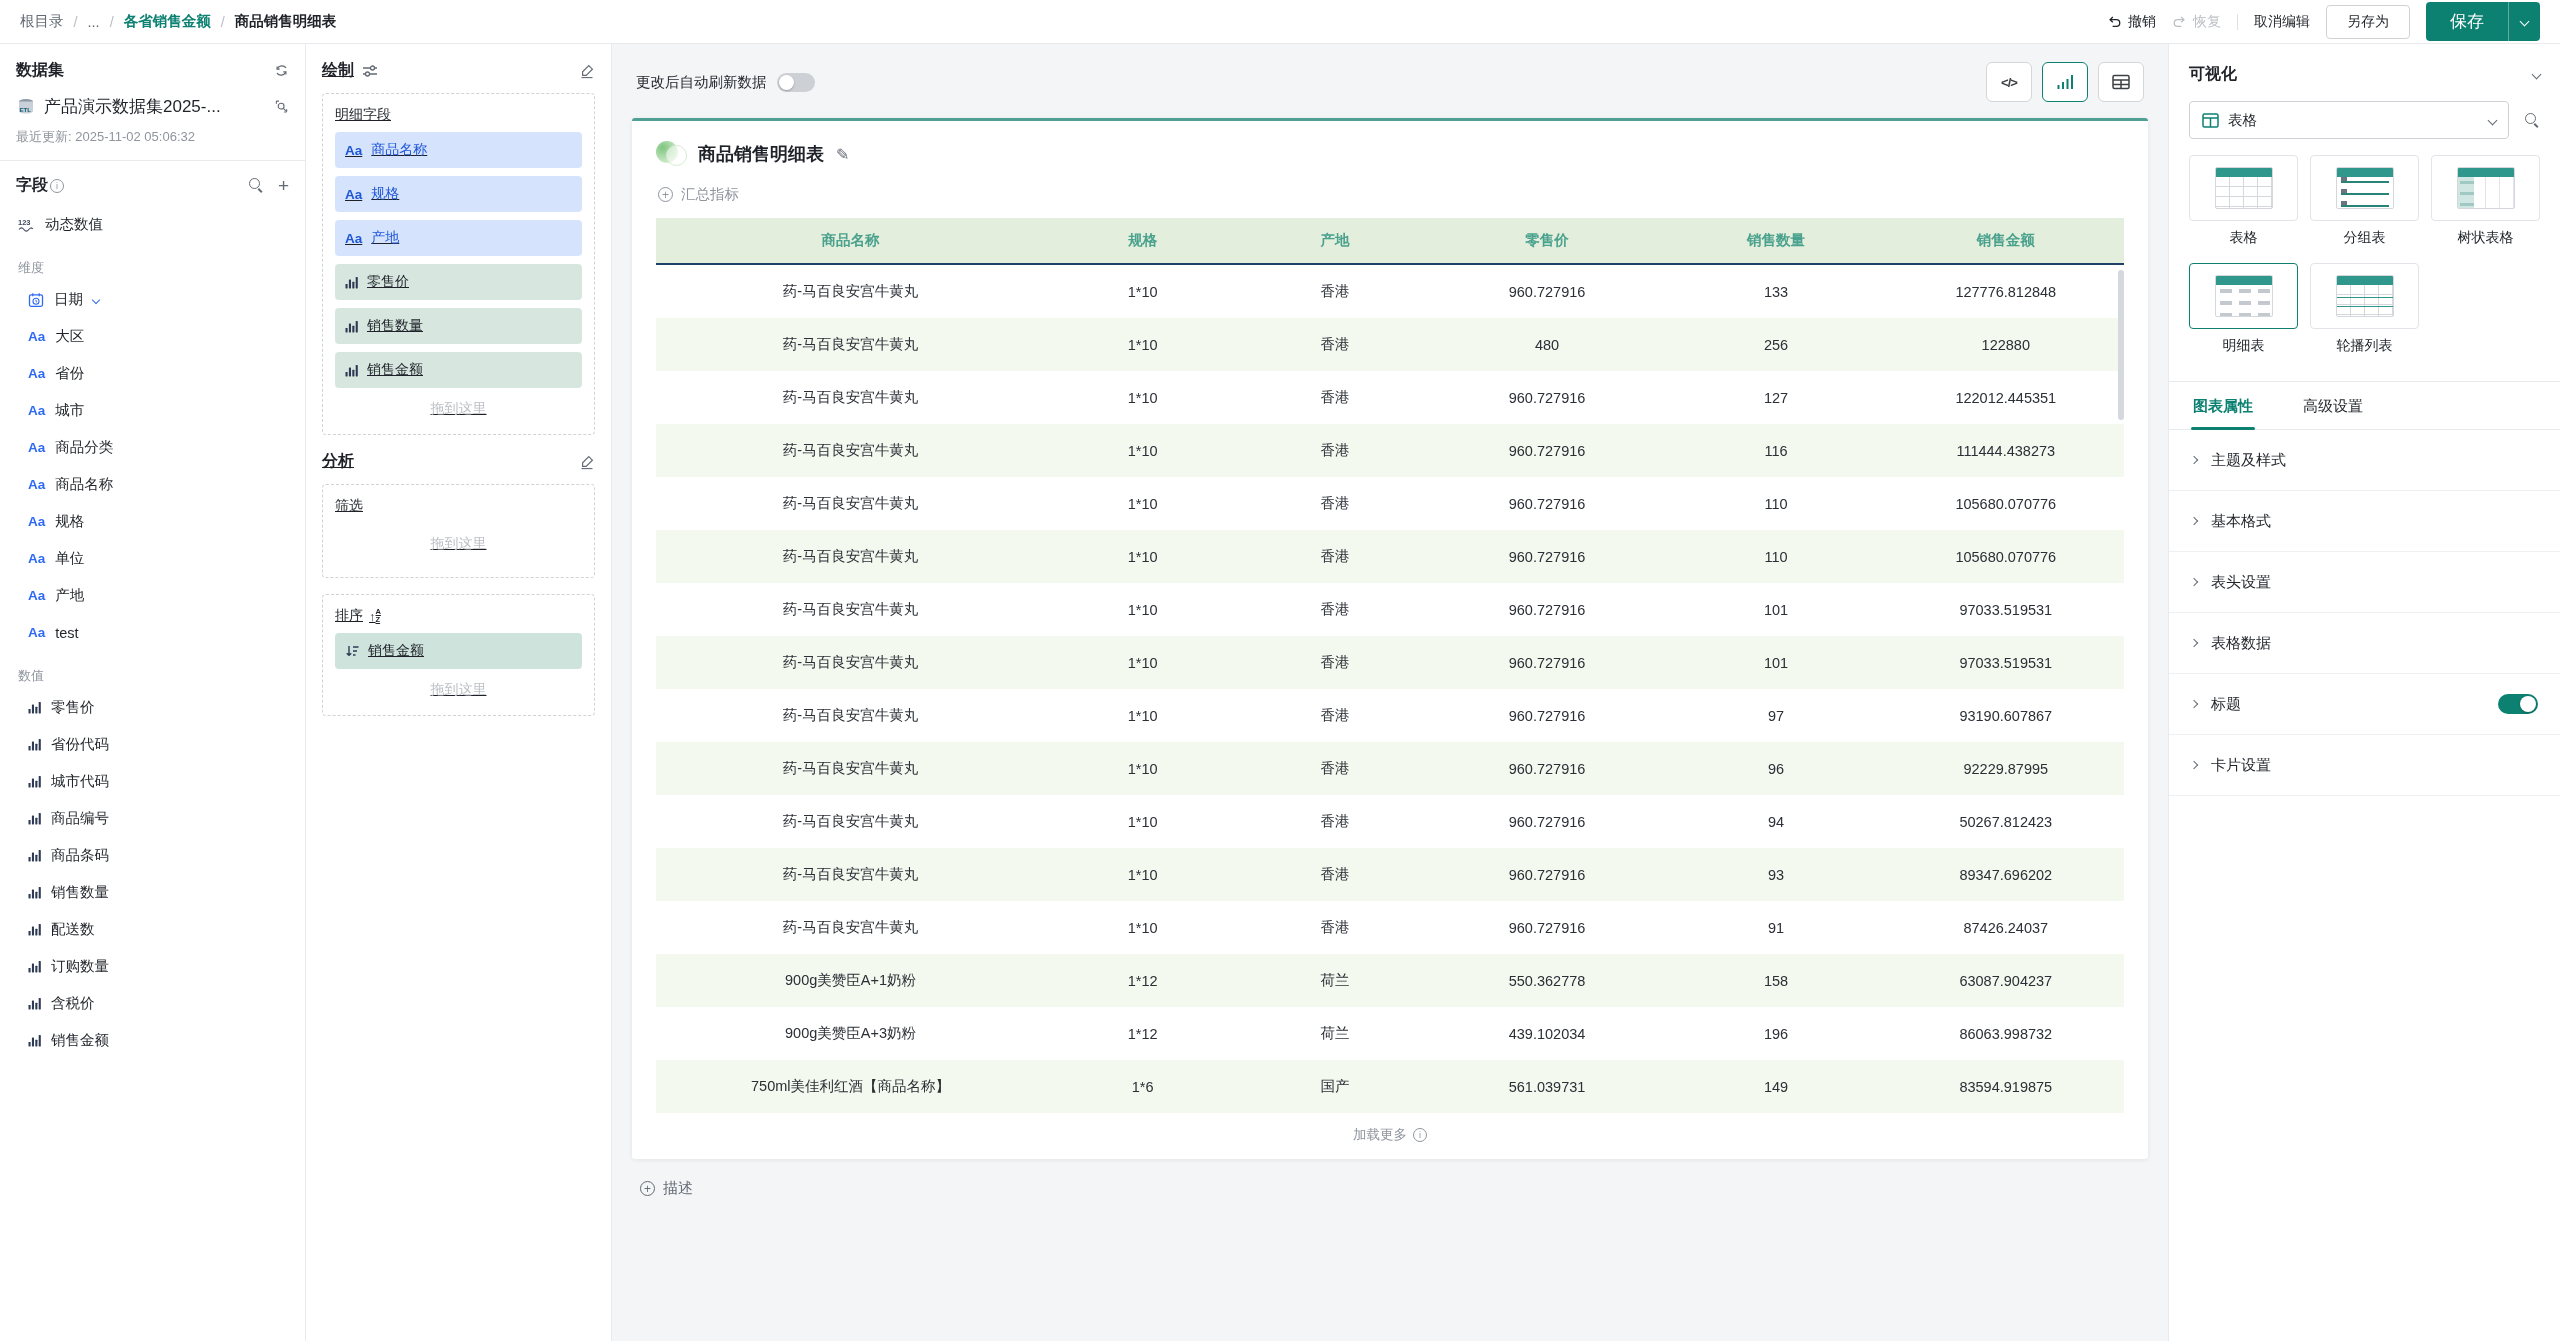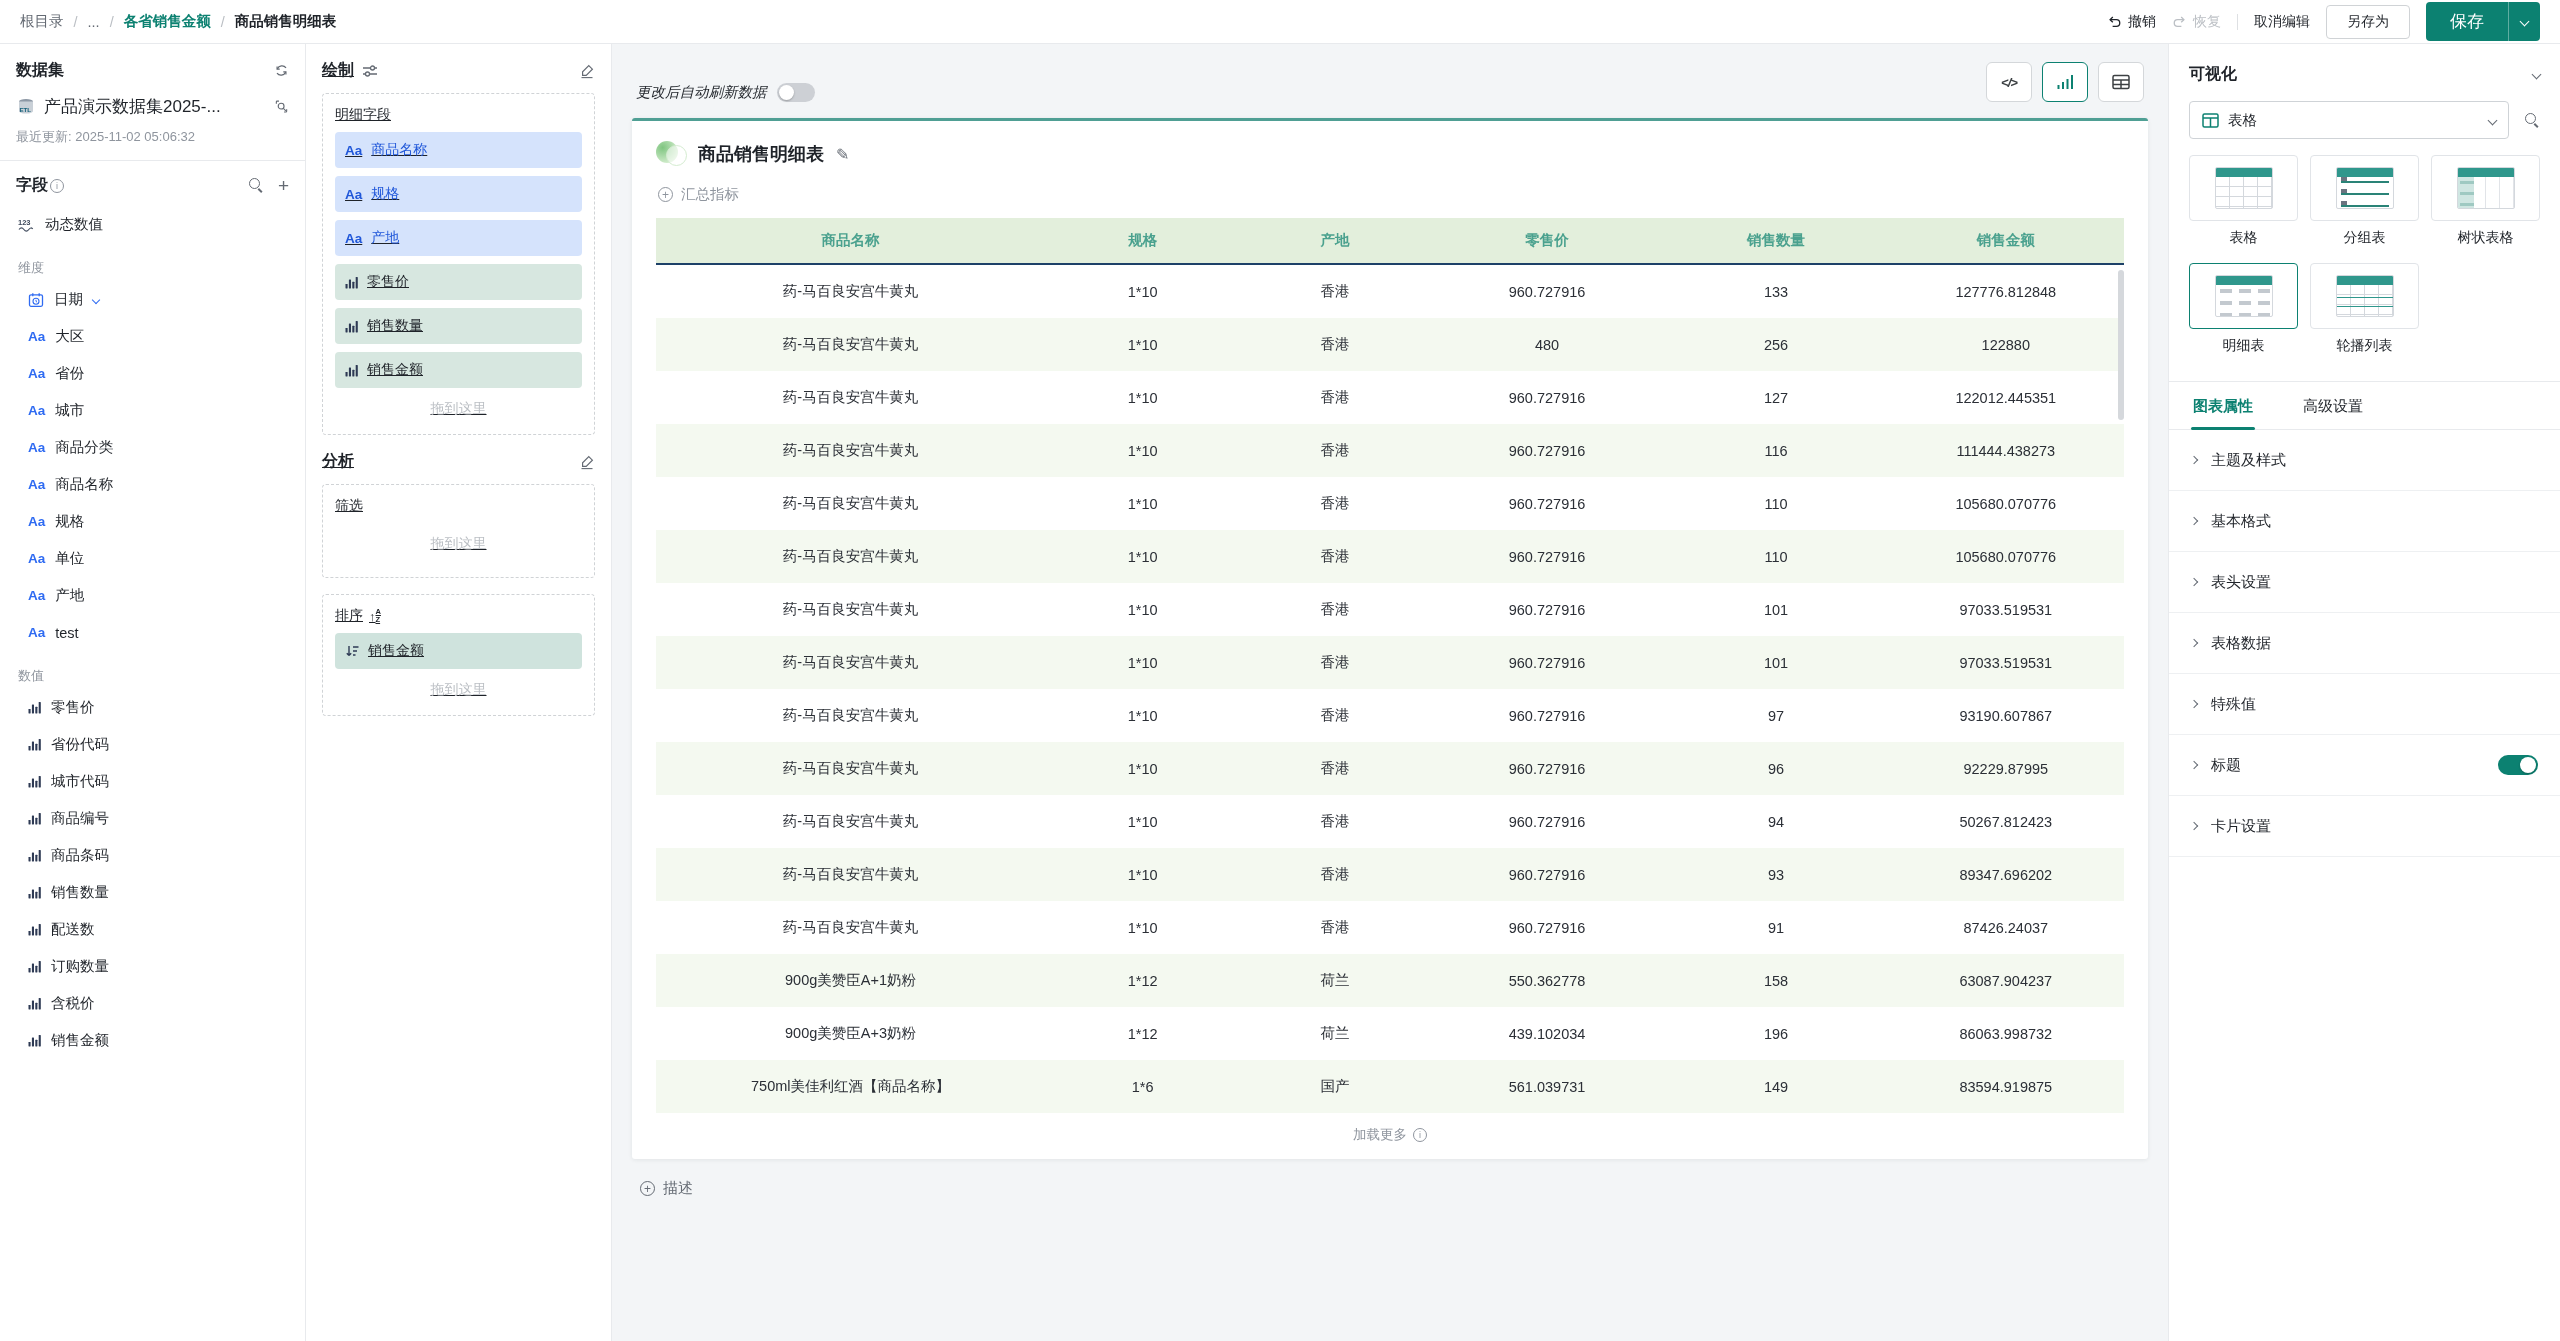--- a/index.html
+++ b/index.html
@@ -64,21 +64,21 @@
   .pill.sort { background:#cfe3dd; color:#1f2329; }
   .pill-bars, .pill-sort { display:flex; color:#2e3a54; }
   .drop-hint { color:#bbbfc4; text-align:center; padding:12px 0 4px; font-size:14px; }
   .drop-box.empty .drop-hint { padding:20px 0 12px; }
   .az { display:inline-flex; align-items:center; color:#1f2329; }
   .az-arrow { font-style:normal; font-size:13px; line-height:1; }
   .az-letters { display:flex; flex-direction:column; font-style:normal; font-size:7.5px; font-weight:700; line-height:1.05; }
 
   
   .canvas { flex:1; min-width:0; display:flex; flex-direction:column; background:#f3f5f7; }
-  .canvas-toolbar { display:flex; align-items:flex-end; justify-content:space-between; padding:18px 24px 16px;font-style:italic; }
+  .canvas-toolbar { display:flex; align-items:center; justify-content:space-between; padding:18px 24px 16px; }
   .auto-refresh { display:flex; align-items:center; gap:10px; font-size:14.5px; }
   .switch { width:38px; height:19px; border-radius:10px; background:#cdd0d5; position:relative; display:inline-block; cursor:pointer; flex:none; }
   .switch::after { content:""; position:absolute; width:15px; height:15px; border-radius:50%; background:#fff; top:2px; left:2px; box-shadow:0 1px 2px rgba(0,0,0,.25); }
   .switch.on { background:#0c8171; }
   .switch.on::after { left:auto; right:2px; }
   .view-btns { display:flex; }
   .view-btn { width:46px; height:40px; background:#fff; border:1px solid #d4d7da; border-radius:6px; margin-left:10px; display:inline-flex; align-items:center; justify-content:center; color:#3c4043; cursor:pointer; }
   .view-btn.selected { border-color:#0c8171; color:#0c8171; }
   .icon-code { font-size:13px; font-weight:700; letter-spacing:-1px; }
 
@@ -813,25 +813,20 @@
           <div class="viz-section">
     <i class="chev right sm"></i>
     <span class="sec-label">表头设置</span>
 
   </div>
           <div class="viz-section">
     <i class="chev right sm"></i>
     <span class="sec-label">表格数据</span>
 
   </div>
-          <div class="viz-section">
-    <i class="chev right sm"></i>
-    <span class="sec-label">特殊值</span>
-
-  </div>
           <div class="viz-section has-toggle">
     <i class="chev right sm"></i>
     <span class="sec-label">标题</span>
     <span class="switch on sec-toggle"></span>
   </div>
           <div class="viz-section">
     <i class="chev right sm"></i>
     <span class="sec-label">卡片设置</span>
 
   </div>

